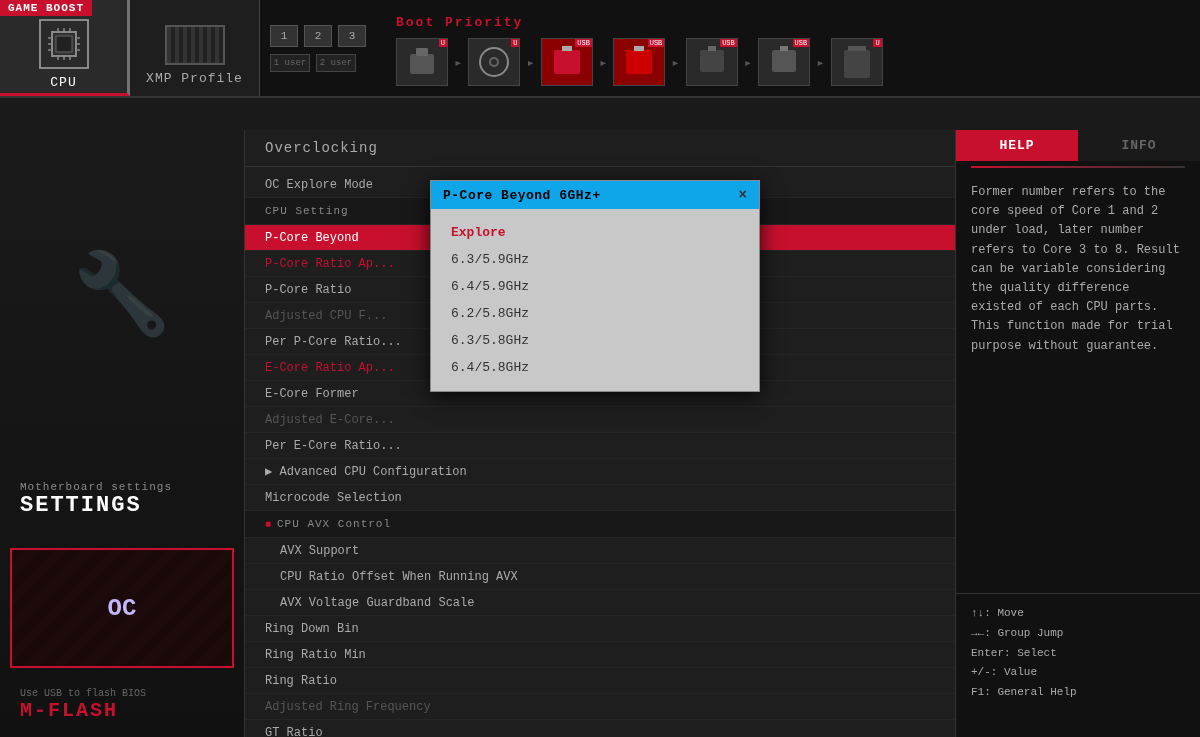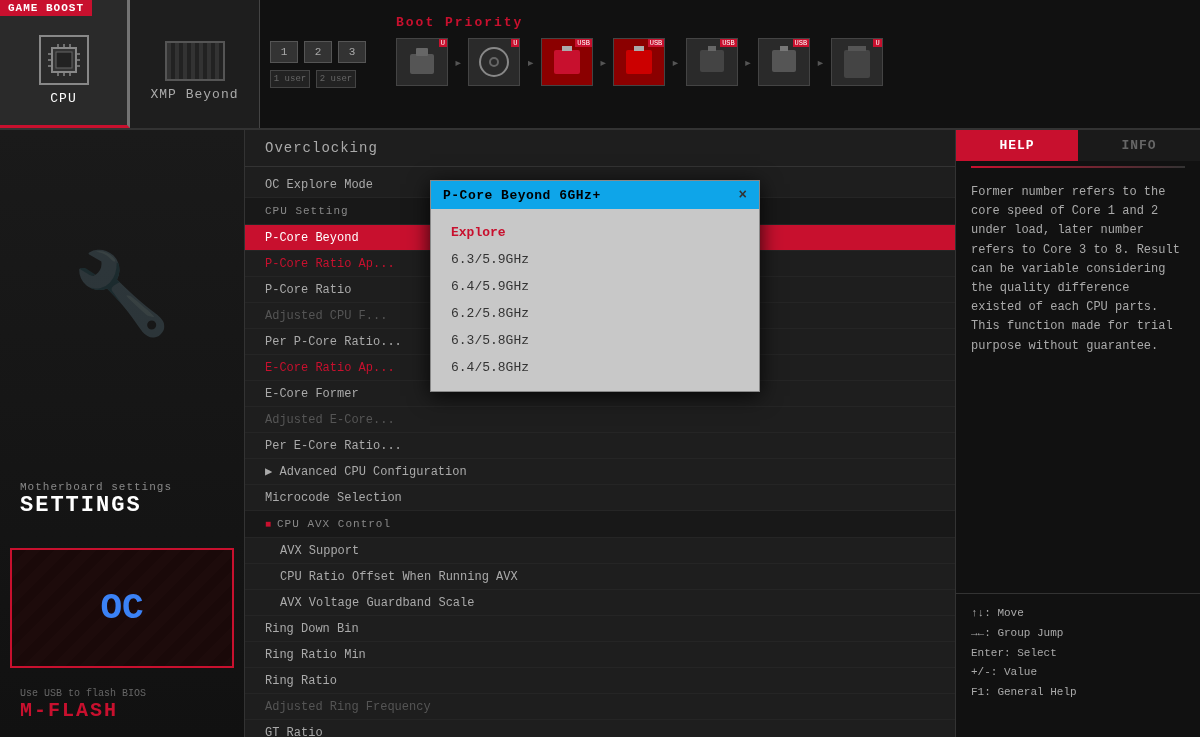--- a/index.html
+++ b/index.html
@@ -9,21 +9,21 @@
       background: #1a1a1a;
       font-family: 'Courier New', Courier, monospace;
       overflow: hidden;
       position: relative;
     }
 
     
     .top-bar {
       position: absolute;
       top: 0; left: 0; right: 0;
-      height: 130px;
+      height: 98px;
       background: #111;
       border-bottom: 2px solid #333;
       display: flex;
       align-items: stretch;
     }
 
     .game-boost-label {
       position: absolute;
       top: 0; left: 0;
       background: #c8102e;
@@ -205,22 +205,22 @@
       position: relative;
       min-height: 120px;
     }
     .sidebar-oc .bg-img {
       position: absolute;
       inset: 0;
       background: repeating-linear-gradient(135deg, #1a0808 0px, #1a0808 10px, #200c0c 10px, #200c0c 20px);
       opacity: 0.5;
     }
     .sidebar-oc .oc-text {
-      color: #3b82f6;
-      font-size: 36px;
+      color: #c4b5fd;
+      font-size: 24px;
       font-weight: bold;
       position: relative;
       z-index: 1;
     }
 
     .sidebar-flash {
       padding: 10px 20px 15px;
     }
     .sidebar-flash .flash-sub {
       color: #666;
@@ -429,21 +429,21 @@
         <line x1="32" y1="14" x2="36" y2="14" stroke="#888" stroke-width="1.5"></line>
         <line x1="32" y1="20" x2="36" y2="20" stroke="#888" stroke-width="1.5"></line>
         <line x1="32" y1="26" x2="36" y2="26" stroke="#888" stroke-width="1.5"></line>
       </svg>
     </div>
     <div class="label">CPU</div>
   </div>
 
   <div class="tab-xmp">
     <div class="xmp-icon"></div>
-    <div class="label">XMP Beyond</div>
+    <div class="label">XMP Profile</div>
   </div>
 
   <div class="number-tabs">
     <div class="num-row">
       <div class="num-btn">1</div>
       <div class="num-btn">2</div>
       <div class="num-btn">3</div>
     </div>
     <div class="num-sub">
       <div class="num-sub-btn">1 user</div>

